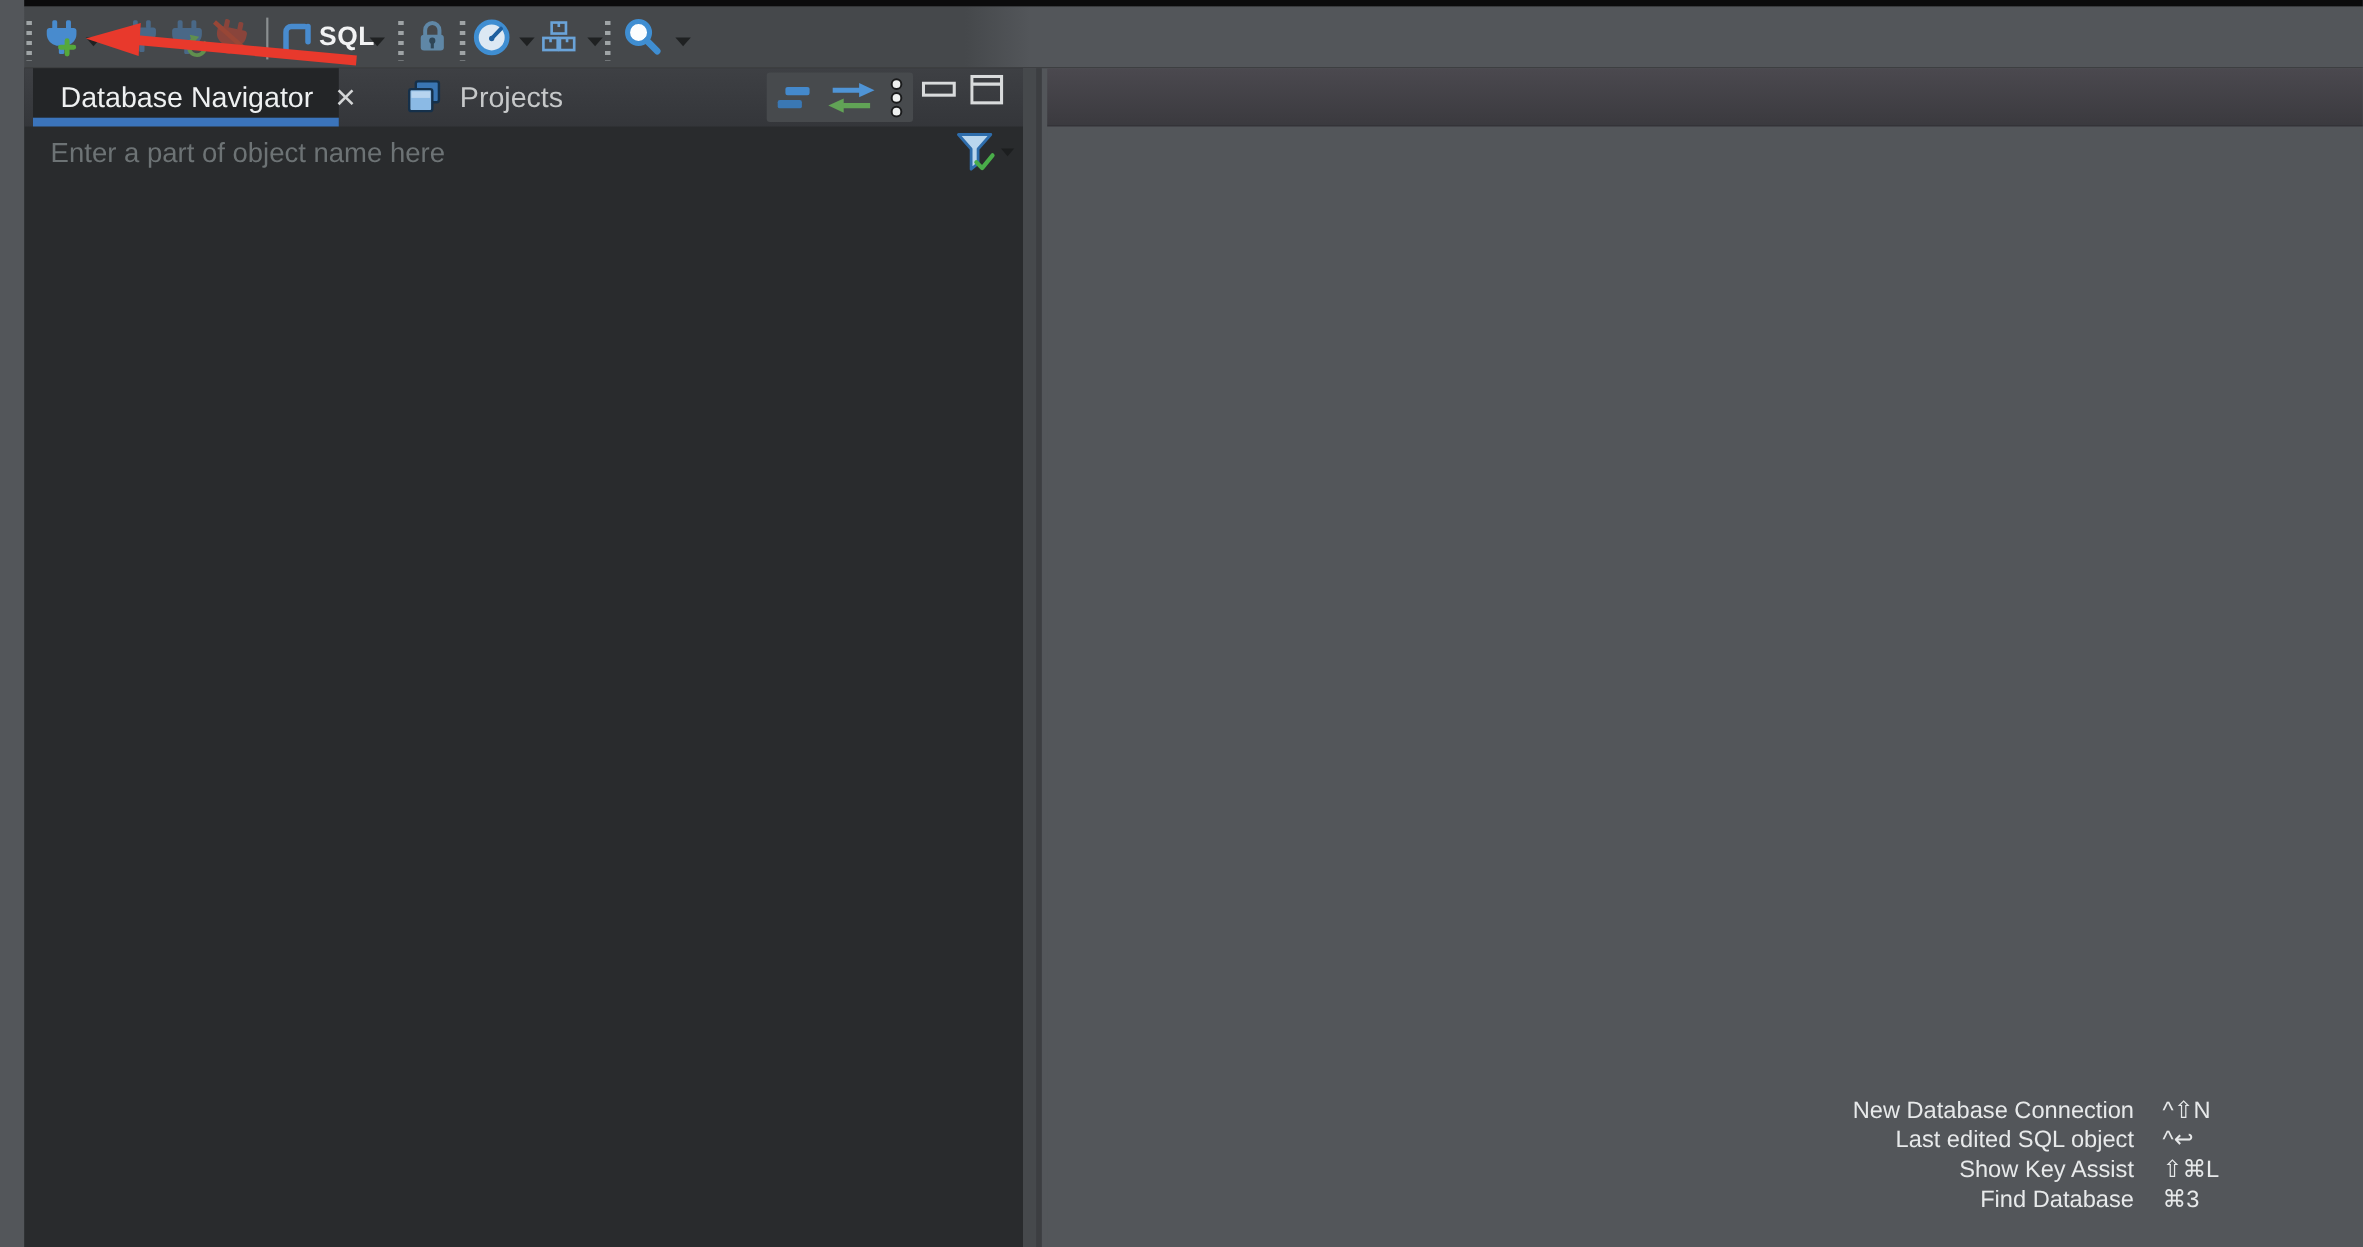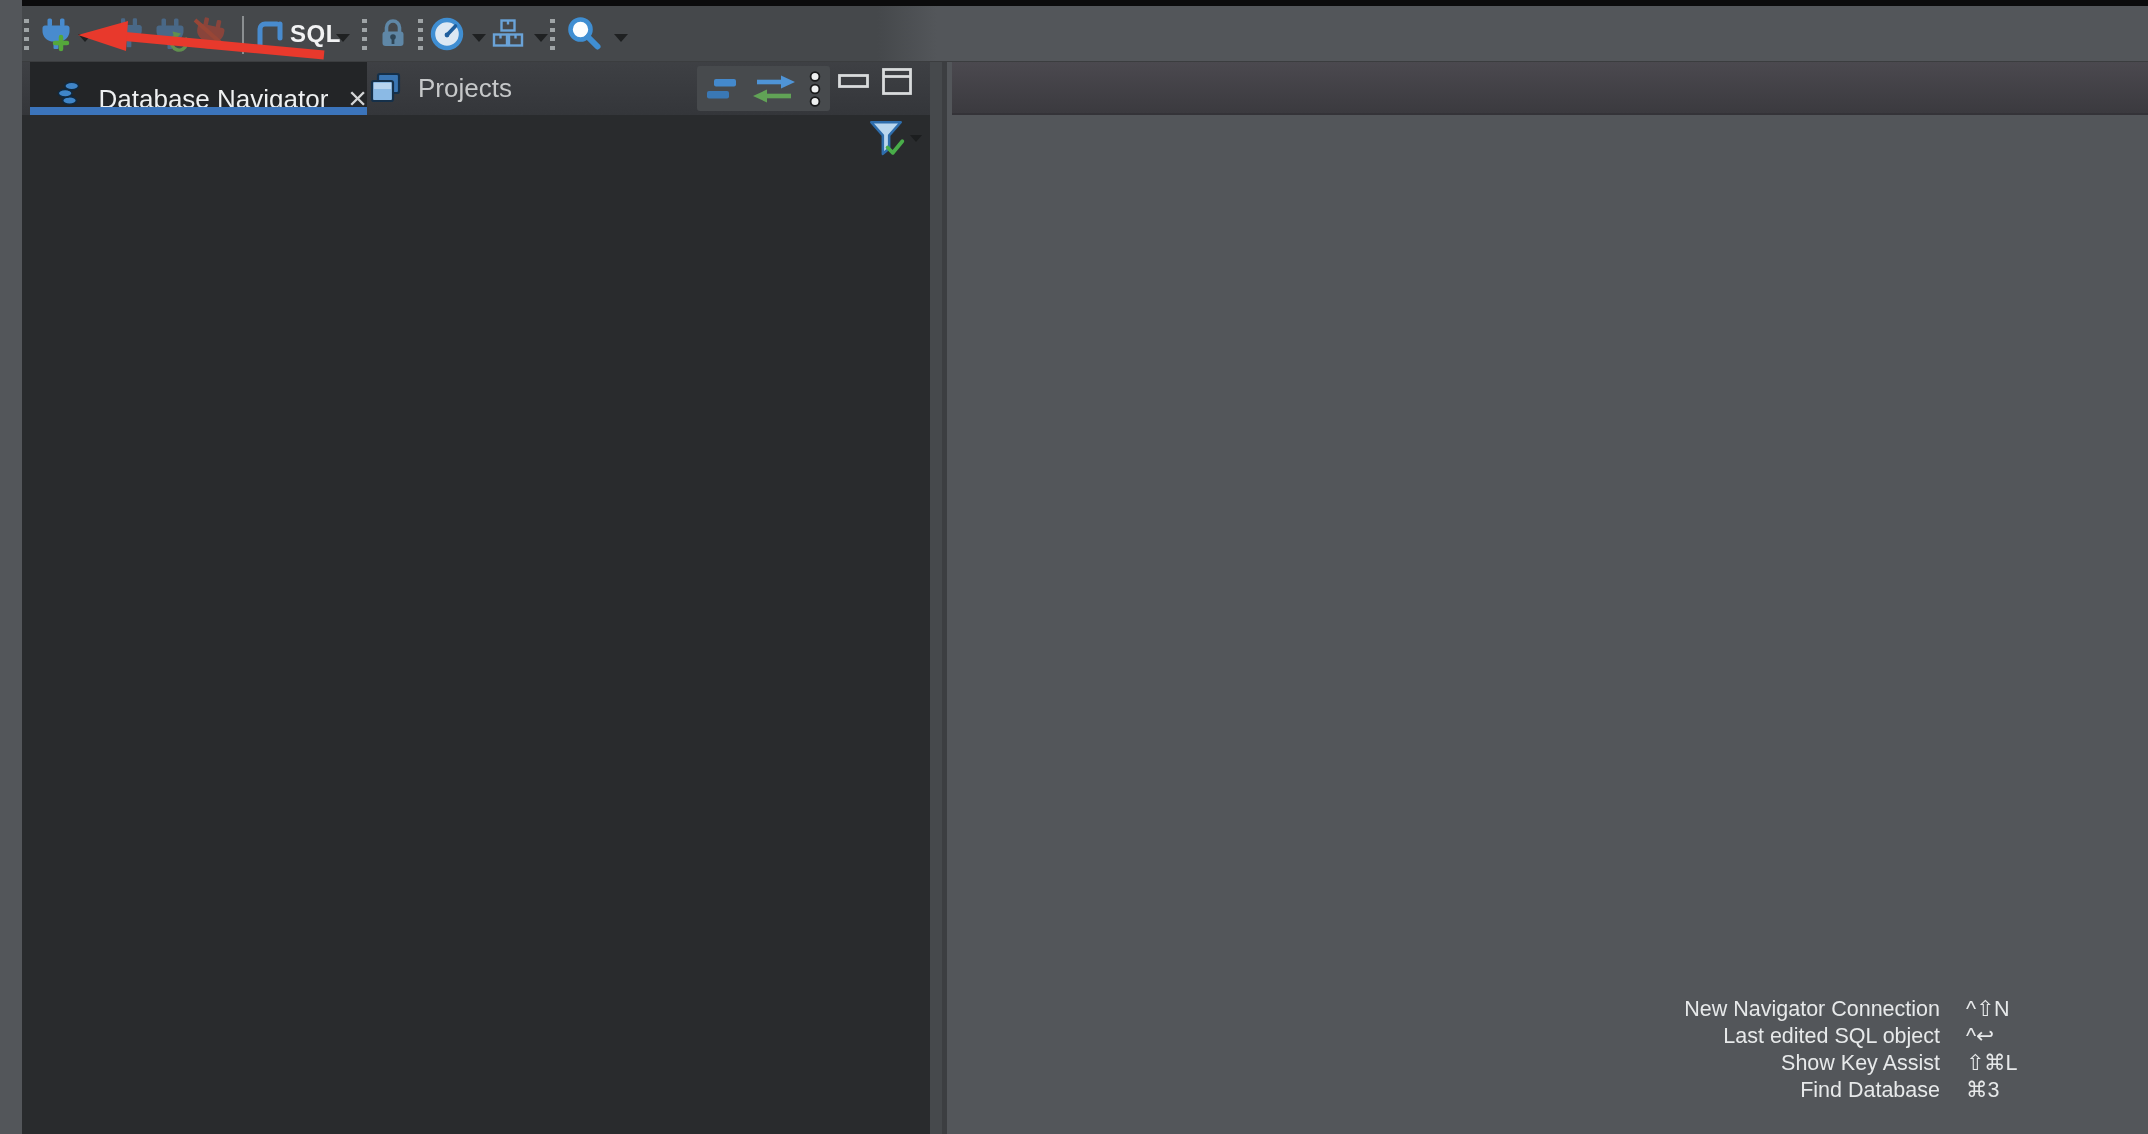--- a/index.html
+++ b/index.html
@@ -21,21 +21,21 @@
   .sql-text { color:#f2f3f4; font-size:24px; font-weight:bold; letter-spacing:.5px; margin-left:4px; }
   .fade { opacity:.78; }
 
   .annotation-arrow { position:absolute; left:40px; top:14px; z-index:50; pointer-events:none; }
 
   
   .left-panel { position:absolute; left:0; top:62px; width:908px; bottom:0; background:#292b2d; }
   .tabstrip { position:absolute; left:0; top:0; width:100%; height:53px;
               background:linear-gradient(#3e4044,#34363a); }
   .tab { position:absolute; top:0; height:53px; display:flex; align-items:center; cursor:default; }
-  .tab-dbnav { left:8px; width:337px; background:#232527; padding-left:25px;align-items:flex-end; }
+  .tab-dbnav { left:8px; width:278px; background:#232527; padding-left:12px; }
   .tab-dbnav::after { content:""; position:absolute; left:0; bottom:0; width:100%; height:8px; background:#3b74bb; }
   .tab-projects { left:345px; width:190px; }
   .tab-label-active { color:#eef0f1; font-size:26px; font-weight:500; margin-left:13px; white-space:nowrap; }
   .tab-label { color:#c6c8c9; font-size:26px; margin-left:13px; white-space:nowrap; }
   .tab-close { color:#d4d6d7; font-size:32px; font-weight:300; margin-left:20px; line-height:1;
                position:relative; top:-1px; }
   .strip-tools { position:absolute; left:675px; top:4px; width:133px; height:45px; background:#474a4d;
                  border-radius:3px; display:flex; align-items:center; justify-content:space-between;
                  padding:0 8px; }
   .winbtn { position:absolute; }
@@ -234,40 +234,41 @@
       </span>
       <span class="winbtn" style="left:860px;top:6px">
         <svg width="31" height="28" viewBox="0 0 31 28">
           <rect x="1.5" y="1.5" width="27" height="24" fill="none" stroke="#d9dbdc" stroke-width="2.8"></rect>
           <line x1="1.5" y1="8.5" x2="28.5" y2="8.5" stroke="#d9dbdc" stroke-width="2.8"></line>
         </svg>
       </span>
     </div>
 
     <div class="filter-row">
+      <input class="filter-input" type="text" placeholder="Enter a part of object name here" style="">
       <span class="funnel-btn">
         <svg width="40" height="40" viewBox="0 0 38 38">
           <polygon points="5,5 33,5 22,17.5 22,30 16,35 16,17.5" fill="#b9d6ee" stroke="#2e6dac" stroke-width="2.4" stroke-linejoin="round"></polygon>
           <polyline points="20.5,29 25.5,34 34.5,23" fill="none" stroke="#49ad49" stroke-width="3.6" stroke-linecap="round" stroke-linejoin="round"></polyline>
         </svg>
       </span>
       <span class="funnel-dd"></span>
     </div>
 
     <div class="panel-body"></div>
   </div>
 
   <div class="sash"></div>
 
   <div class="editor-area">
     <div class="editor-tabstrip"></div>
 
     <div class="shortcuts">
       <div class="sc-row">
-        <span class="sc-label">New Navigator Connection</span>
+        <span class="sc-label">New Database Connection</span>
         <span class="sc-keys">^⇧N</span>
       </div>
       <div class="sc-row">
         <span class="sc-label">Last edited SQL object</span>
         <span class="sc-keys">^↩</span>
       </div>
       <div class="sc-row">
         <span class="sc-label">Show Key Assist</span>
         <span class="sc-keys">⇧⌘L</span>
       </div>

